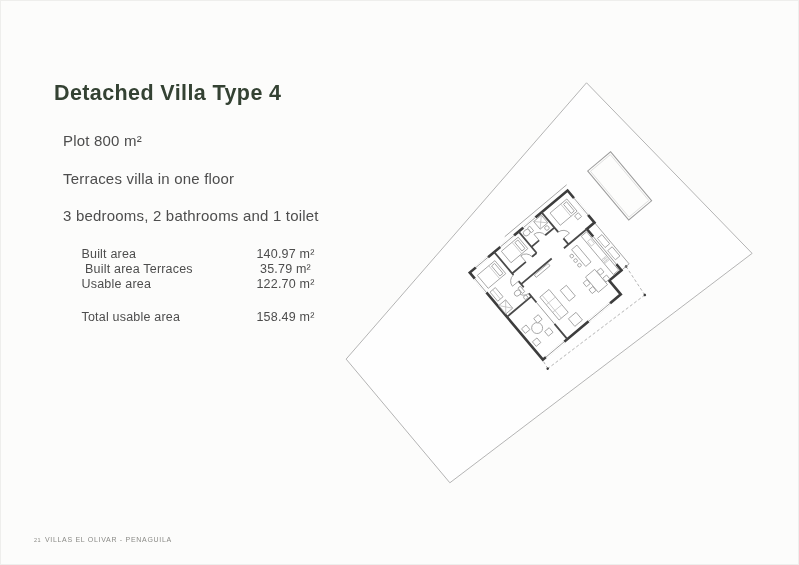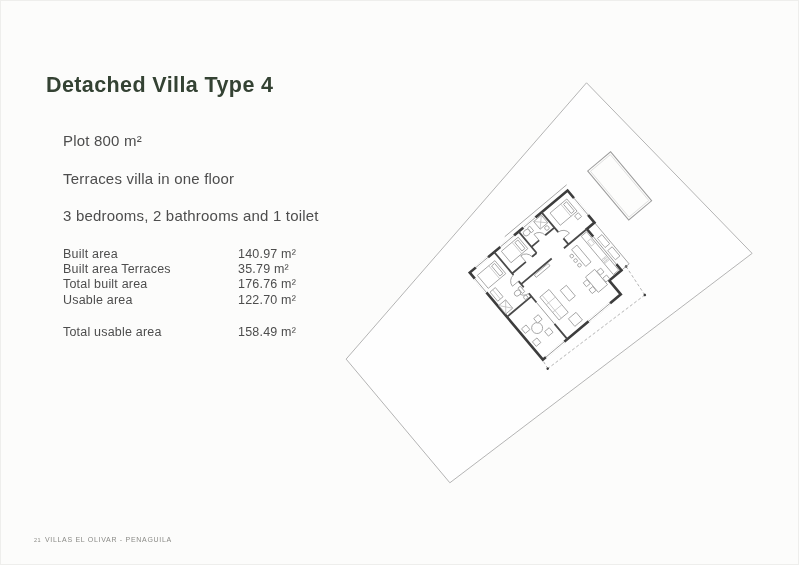--- a/index.html
+++ b/index.html
@@ -4,29 +4,29 @@
 <style>
   html,body{margin:0;padding:0;}
   body{
     width:799px;height:565px;position:relative;overflow:hidden;
     background:var(--background,#fcfcfb);
     font-family:"Liberation Sans", sans-serif;
   }
   .page{position:absolute;inset:0;border:1px solid #eeeeec;box-sizing:border-box;}
 
   .title{
-    position:absolute;left:41px;top:68px;margin:4px;
+    position:absolute;left:41px;top:68px;margin:12px;
     font-size:21.5px;font-weight:700;letter-spacing:.4px;
     color:var(--title-text,#344233);
   }
   .specs{position:absolute;left:62px;top:131px;}
   .spec-line{font-size:15px;color:var(--body-text,#4d4d4d);margin:0 0 20.5px 0;letter-spacing:.2px;}
 
   .areas{position:absolute;left:62px;top:246px;width:270px;font-size:12.5px;color:var(--body-text,#4d4d4d);letter-spacing:.2px;}
-  .area-row{display:flex;line-height:15.2px;}
+  .area-row{display:flex;line-height:15.2px;justify-content:center;}
   .area-row .lbl{width:175px;}
   .area-total{margin-top:17px;}
 
   .footer{
     position:absolute;left:33px;top:535px;display:flex;align-items:baseline;gap:4px;
     color:var(--footer-text,#8a8a86);
   }
   .footer .pagenum{font-size:5.5px;letter-spacing:.4px;}
   .footer .proj{font-size:7px;letter-spacing:.7px;}
 
@@ -190,24 +190,20 @@
   <div class="areas">
     <div class="area-row">
       <span class="lbl">Built area</span>
       <span class="val">140.97 m²</span>
     </div>
     <div class="area-row">
       <span class="lbl">Built area Terraces</span>
       <span class="val">35.79 m²</span>
     </div>
     <div class="area-row">
-      <span class="lbl">Total built area</span>
-      <span class="val">176.76 m²</span>
-    </div>
-    <div class="area-row">
       <span class="lbl">Usable area</span>
       <span class="val">122.70 m²</span>
     </div>
     <div class="area-row area-total">
       <span class="lbl">Total usable area</span>
       <span class="val">158.49 m²</span>
     </div>
   </div>
 
   <div class="footer">

